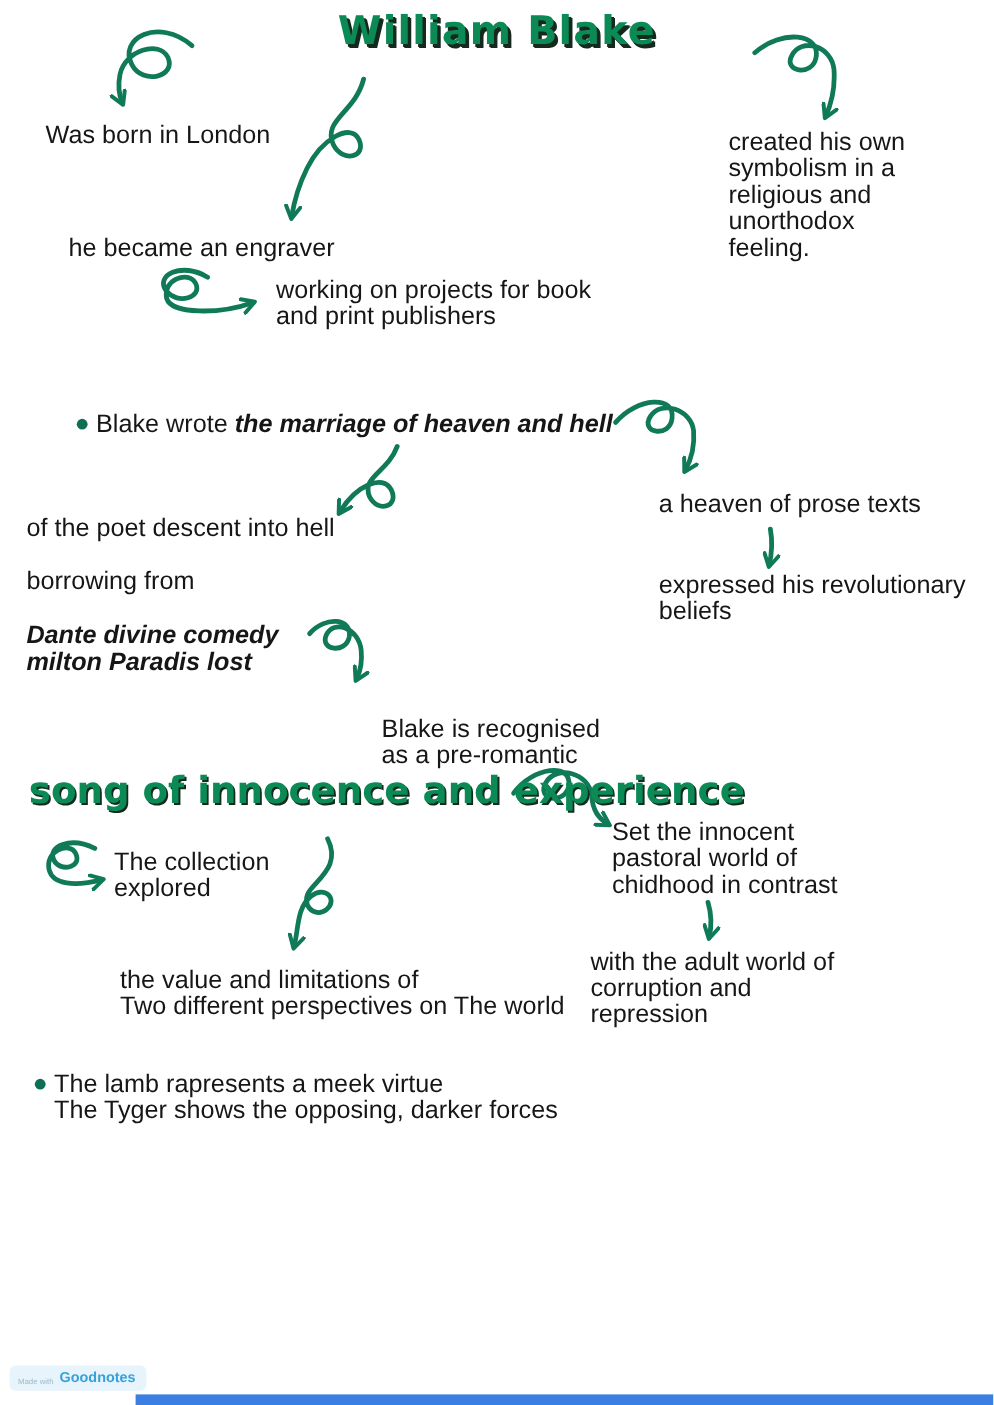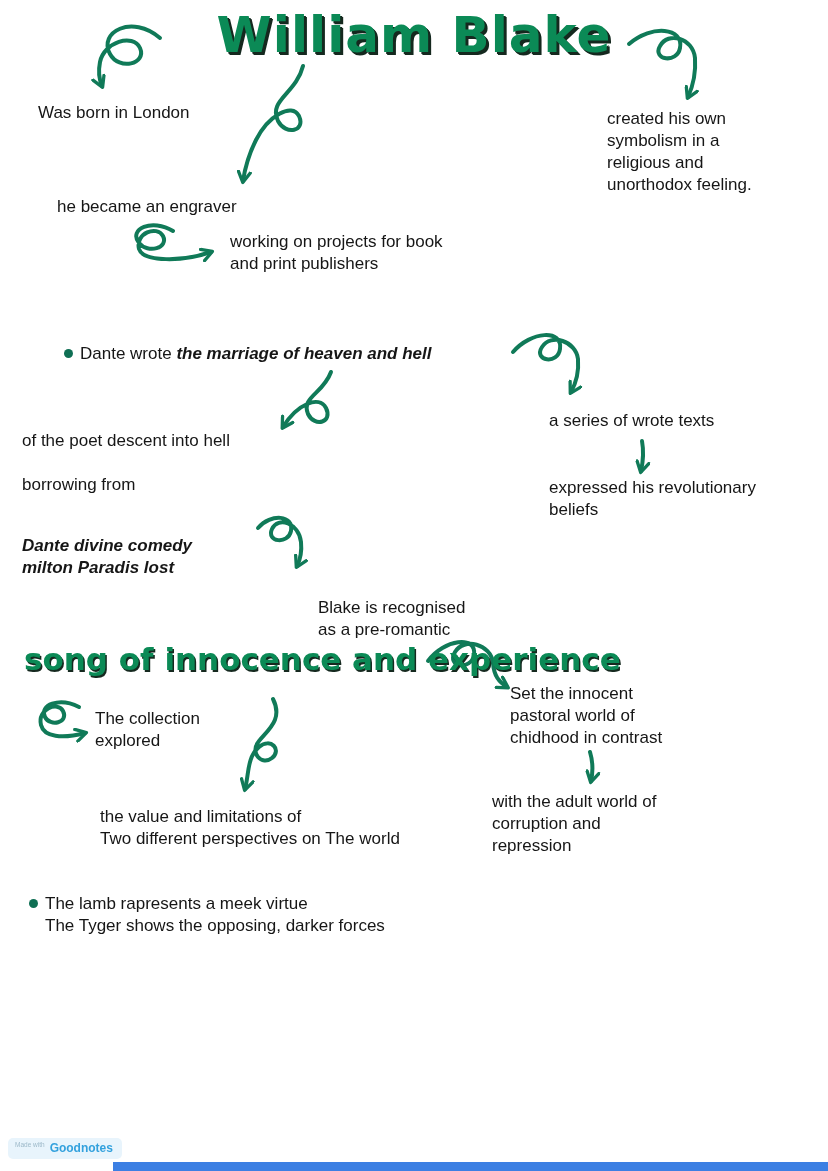--- a/index.html
+++ b/index.html
@@ -23,49 +23,49 @@
     color:var(--ink);
   }
   .arrows{position:absolute;left:0;top:0;width:828px;height:1171px;pointer-events:none;}
   .arrow{fill:none;stroke:var(--arrow-green);stroke-width:4;stroke-linecap:round;stroke-linejoin:round;}
   #ah path{fill:none;stroke:var(--arrow-green);stroke-width:2.2;stroke-linecap:round;stroke-linejoin:round;}
   .page-title{
     position:absolute;left:0;top:6px;width:100%;
     text-align:center;
     font-family:"DejaVu Sans",sans-serif;
     font-weight:800;
-    font-size:50px;
+    font-size:33px;
     letter-spacing:1px;
     color:var(--title-green);
     text-shadow:2px 2px 0 var(--title-shadow),3px 3px 0 var(--title-shadow);
   }
   .songs-heading{
     position:absolute;left:24px;top:641px;
     font-family:"DejaVu Sans",sans-serif;
     font-weight:800;
     font-size:31px;
     color:var(--title-green);
     text-shadow:1.5px 1.5px 0 var(--title-shadow);
   }
   .note{
     position:absolute;
-    font-size:17px;
+    font-size:21px;
     font-weight:500;
     line-height:22px;
     white-space:pre-line;
     color:var(--ink);
   }
-  .bi{font-weight:bold;font-style:italic;margin-top:16px;}
+  .bi{font-weight:bold;font-style:italic;}
   .bullet{
     position:absolute;width:9px;height:9px;border-radius:50%;
     background:var(--bullet-green);
   }
   .watermark{
     position:absolute;left:8px;top:1138px;
-    display:flex;align-items:flex-start;gap:5px;
+    display:flex;align-items:flex-end;gap:5px;
     background:var(--watermark-bg);
     border-radius:5px;
     padding:3px 9px 4px 7px;
   }
   .watermark .prefix{font-size:6.5px;color:var(--watermark-prefix);}
   .watermark .brand{font-size:12px;font-weight:600;color:var(--brand-blue);}
   .bottom-bar{
     position:absolute;left:113px;top:1162px;width:715px;height:9px;
     background:var(--bar-blue);
   }
@@ -103,23 +103,23 @@
 symbolism in a
 religious and
 unorthodox feeling.</div>
 
   <div class="note" style="left:57px;top:196px">he became an engraver</div>
 
   <div class="note" style="left:230px;top:231px">working on projects for book
 and print publishers</div>
 
   <span class="bullet" style="left:64px;top:349px"></span>
-  <div class="note" style="left:80px;top:343px"><span>Dante wrote </span><span class="bi">the marriage of heaven and hell</span></div>
+  <div class="note" style="left:80px;top:343px"><span>Blake wrote </span><span class="bi">the marriage of heaven and hell</span></div>
 
-  <div class="note" style="left:549px;top:410px">a series of wrote texts</div>
+  <div class="note" style="left:549px;top:410px">a heaven of prose texts</div>
 
   <div class="note" style="left:22px;top:430px">of the poet descent into hell</div>
 
   <div class="note" style="left:549px;top:477px">expressed his revolutionary
 beliefs</div>
 
   <div class="note" style="left:22px;top:474px">borrowing from</div>
 
   <div class="note bi" style="left:22px;top:519px">Dante divine comedy
 milton Paradis lost</div>

